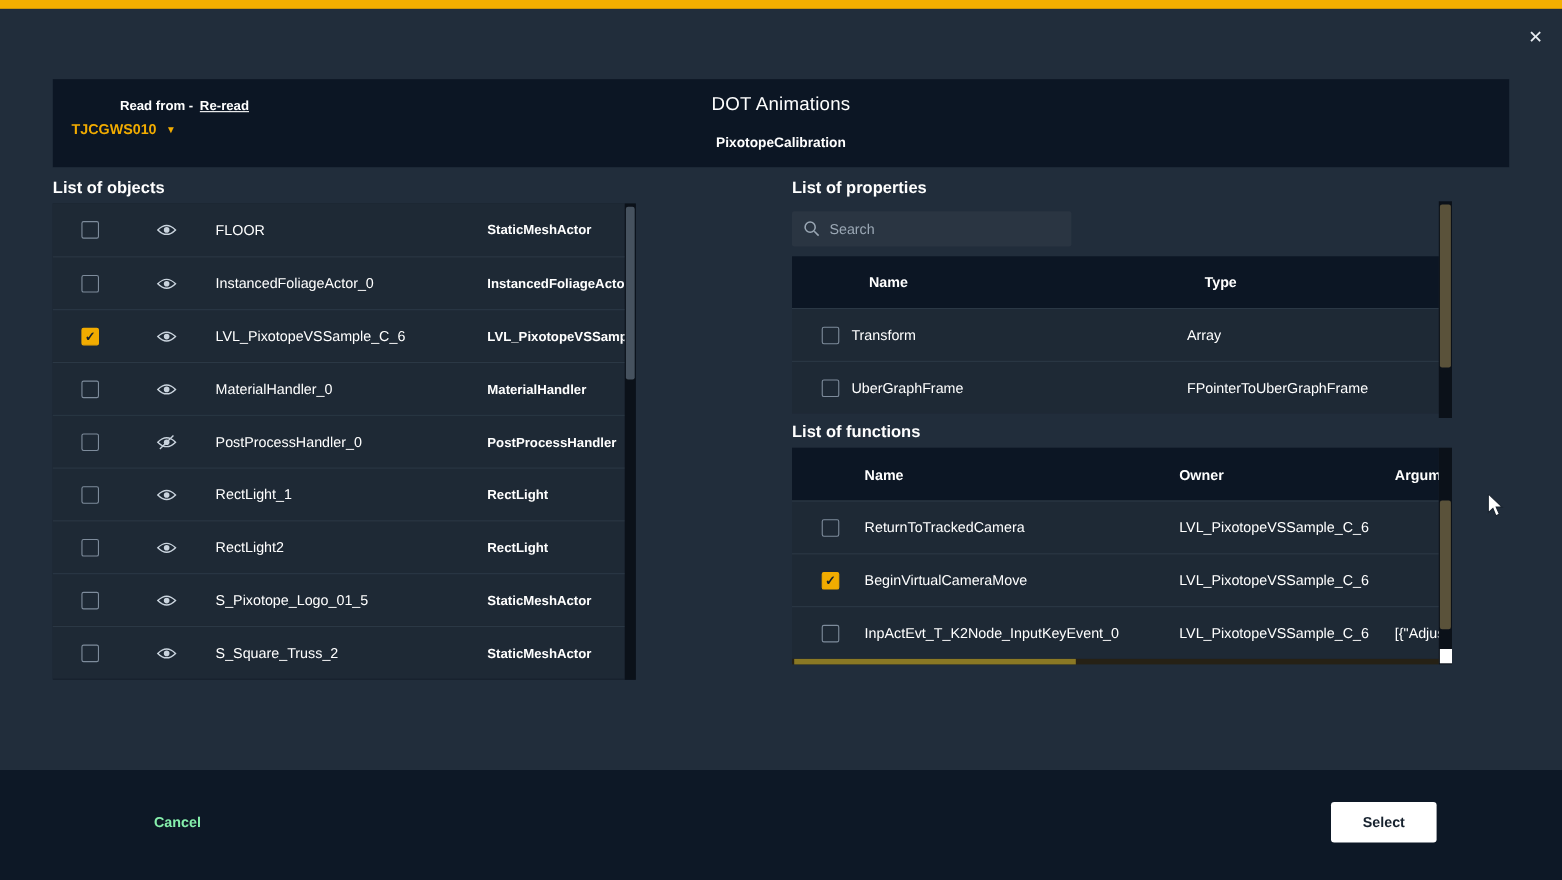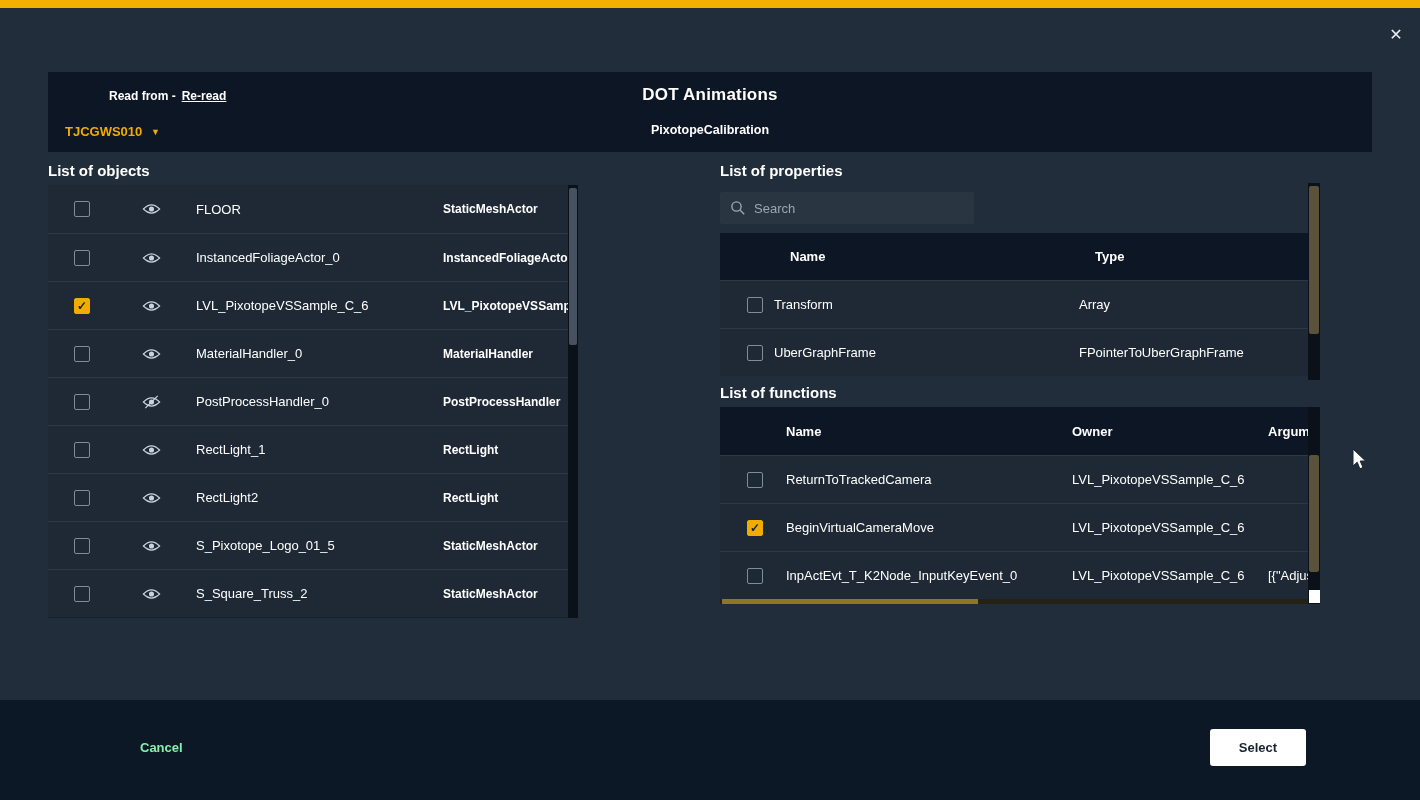--- a/index.html
+++ b/index.html
@@ -27,28 +27,28 @@
   .read-from {
     position: absolute; left: 17px; top: 17px; font-size: 12px; font-weight: bold;
     white-space: nowrap;
     padding-left: 44px;
   }
   .read-from .reread {
     color: #FFFFFF; text-decoration: underline; background: none; border: none;
     font: inherit; cursor: pointer; margin-left: 6px;
   }
   .machine {
-    position: absolute; left: 17px; top: 52px; font-size: 13px; font-weight: bold;
+    position: absolute; left: 17px; top: 38px; font-size: 13px; font-weight: bold;
     color: #F2AC00; background: none; border: none; cursor: pointer;
     font-family: "Liberation Sans", sans-serif; white-space: nowrap;
   }
   .machine .caret { font-size: 9px; margin-left: 5px; vertical-align: 1px; }
   .band-title {
     position: absolute; left: 0; top: 13px; width: 100%; text-align: center;
-    font-size: 17px; font-weight: bold; letter-spacing: .2px;
+    font-size: 17px; font-weight: normal; letter-spacing: .2px;
   }
   .band-subtitle {
     position: absolute; left: 0; top: 51px; width: 100%; text-align: center;
     font-size: 12.5px; font-weight: bold;
   }
   
   .panel-heading { position: absolute; font-size: 15px; font-weight: bold; }
   .cb {
     width: 16px; height: 16px; border: 1px solid #7E8C9C; border-radius: 2px;
     flex: 0 0 16px; position: relative; cursor: pointer;

